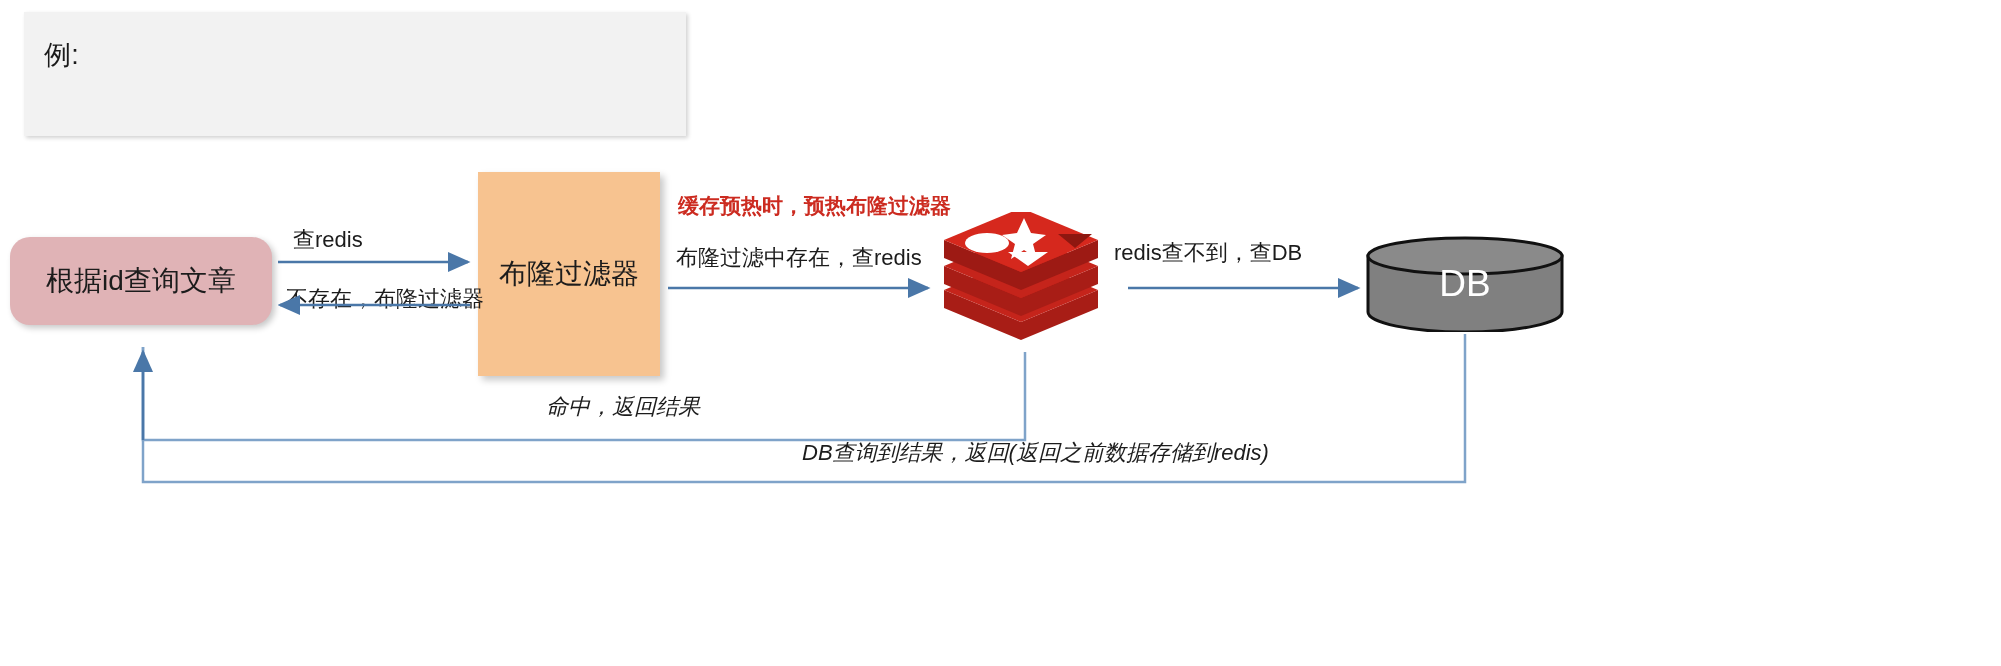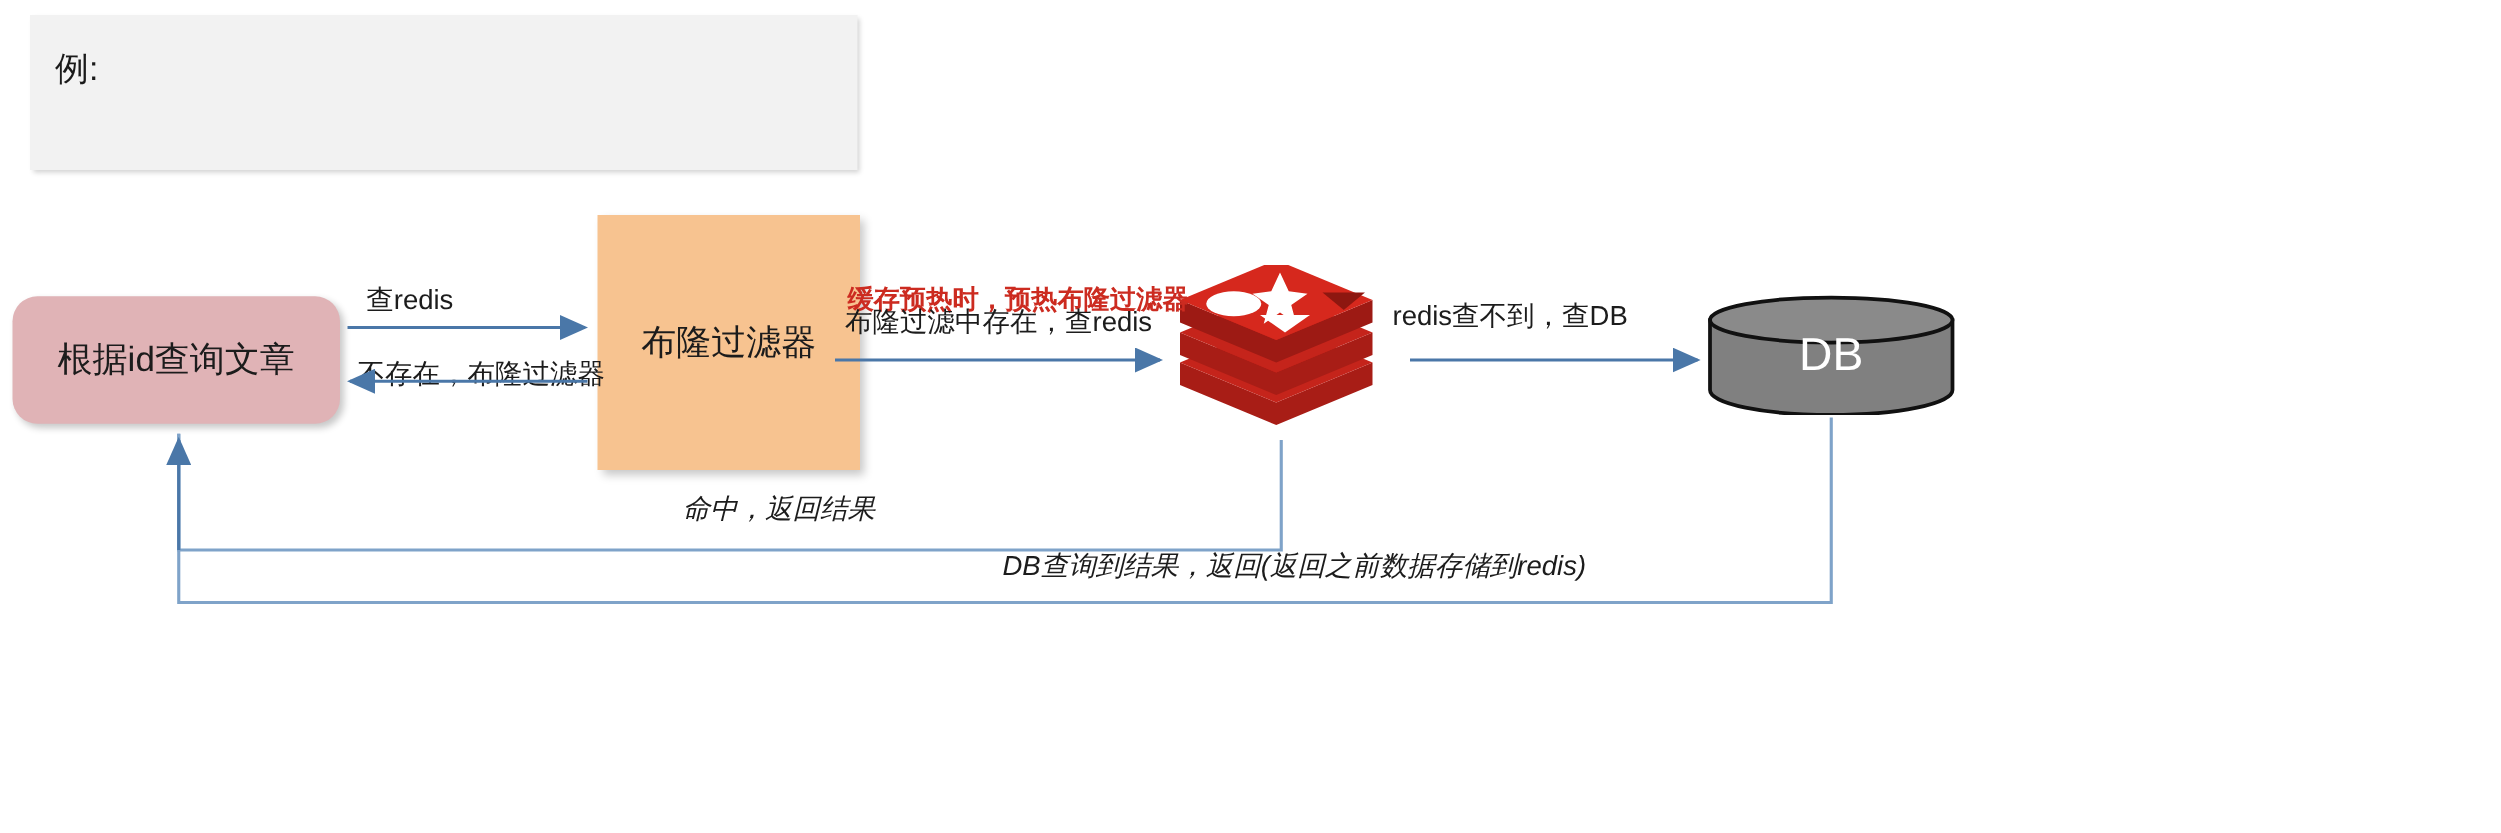--- a/index.html
+++ b/index.html
@@ -42,38 +42,38 @@
   .note-line .accent-red {
     color: #d82d25;
   }
 
   
   #node-query {
     position: absolute;
     left: 10px;
     top: 237px;
     width: 262px;
-    height: 102px;
+    height: 88px;
     background: #e0b3b6;
     border-radius: 20px;
     box-shadow: 3px 3px 6px rgba(0,0,0,0.22);
     display: flex;
     align-items: center;
     justify-content: center;
   }
   #node-query .node-label {
     font-size: 28px;
     color: #1c1c1c;
   }
 
   #node-bloom {
     position: absolute;
     left: 478px;
     top: 172px;
-    width: 210px;
+    width: 182px;
     height: 204px;
     background: #f7c390;
     box-shadow: 4px 4px 7px rgba(0,0,0,0.22);
     display: flex;
     align-items: center;
     justify-content: center;
   }
   #node-bloom .node-label {
     font-size: 28px;
     color: #1c1c1c;
@@ -210,21 +210,21 @@
       <path d="M 3 20 L 3 76 A 97 20 0 0 0 197 76 L 197 20 Z" fill="#808080" stroke="#111111" stroke-width="3"></path>
       <ellipse cx="100" cy="20" rx="97" ry="18" fill="#8a8a8a" stroke="#111111" stroke-width="3"></ellipse>
     </svg>
     <div class="db-text">DB</div>
   </div>
 
   <div class="edge-label" style="left:293px; top:225px;">查redis</div>
 
   <div class="edge-label" style="left:286px; top:284px;">不存在，布隆过滤器</div>
 
-  <div class="edge-label red" style="left:678px; top:225px;">缓存预热时，预热布隆过滤器</div>
+  <div class="edge-label red" style="left:678px; top:192px;">缓存预热时，预热布隆过滤器</div>
 
   <div class="edge-label" style="left:676px; top:243px;">布隆过滤中存在，查redis</div>
 
   <div class="edge-label" style="left:1114px; top:238px;">redis查不到，查DB</div>
 
   <div class="edge-label" style="left:546px; top:392px;font-style:italic;">命中，返回结果</div>
 
   <div class="edge-label" style="left:802px; top:438px;font-style:italic;">DB查询到结果，返回(返回之前数据存储到redis)</div>
 
 </div>

